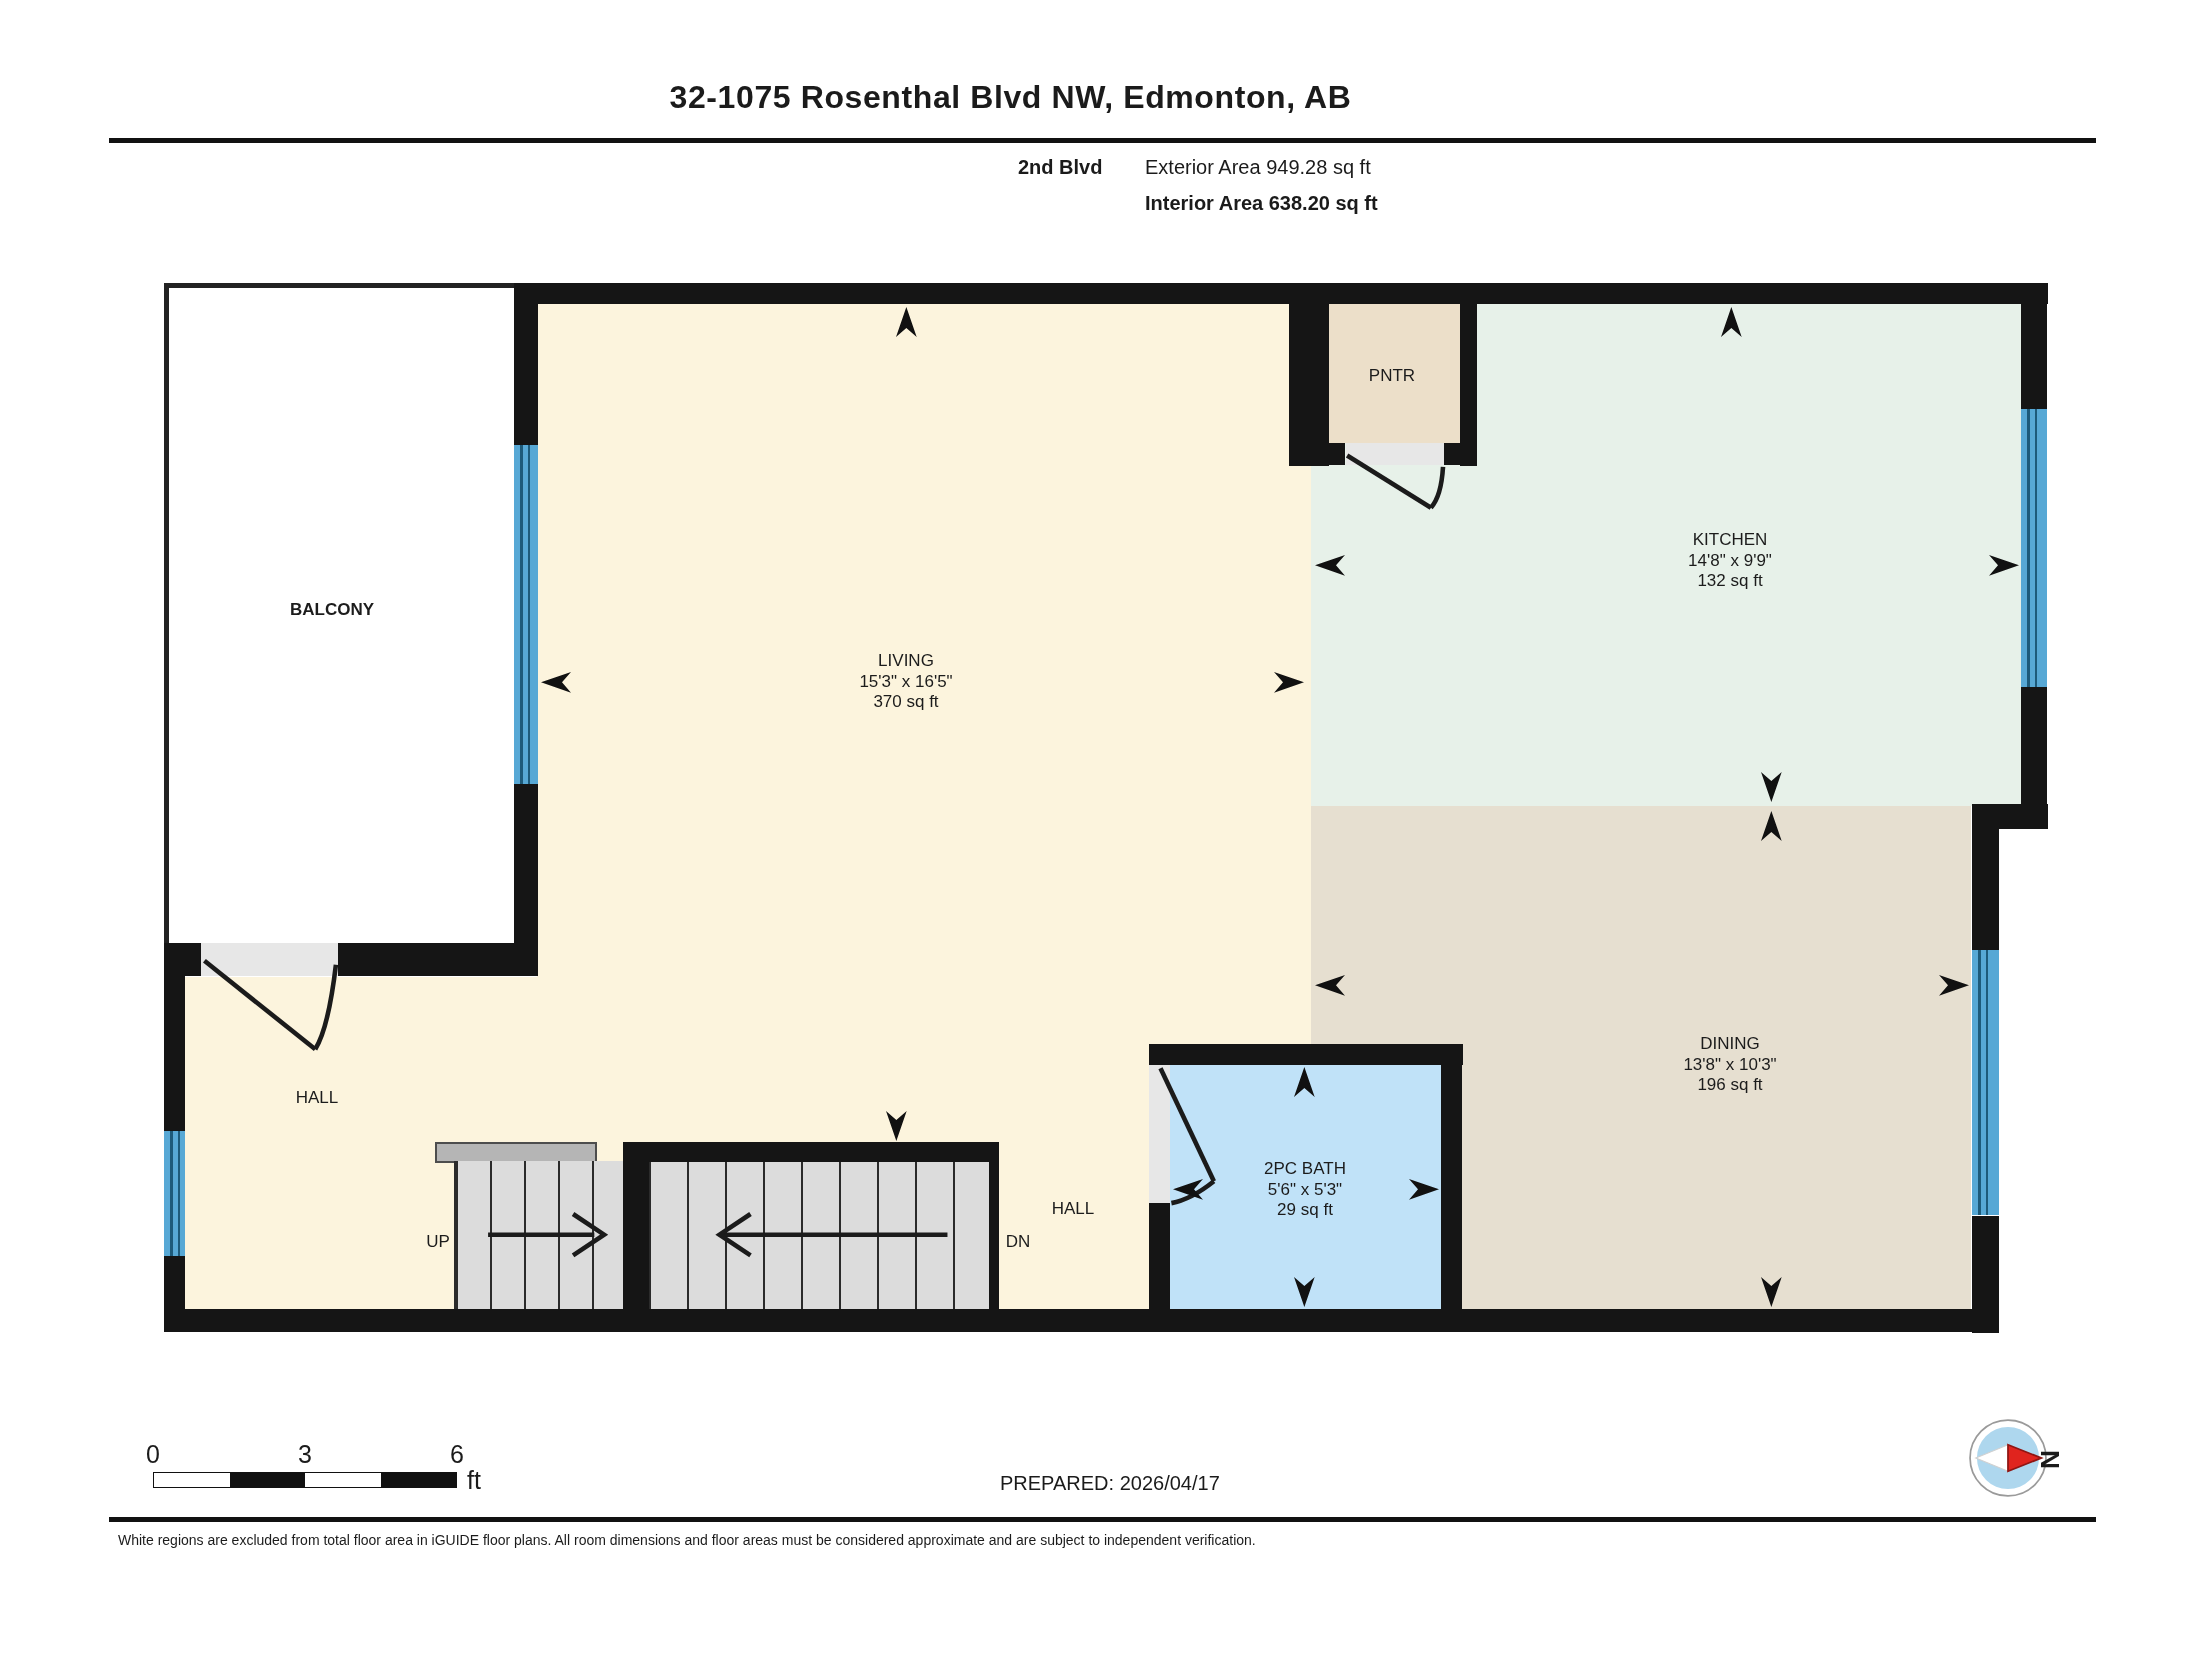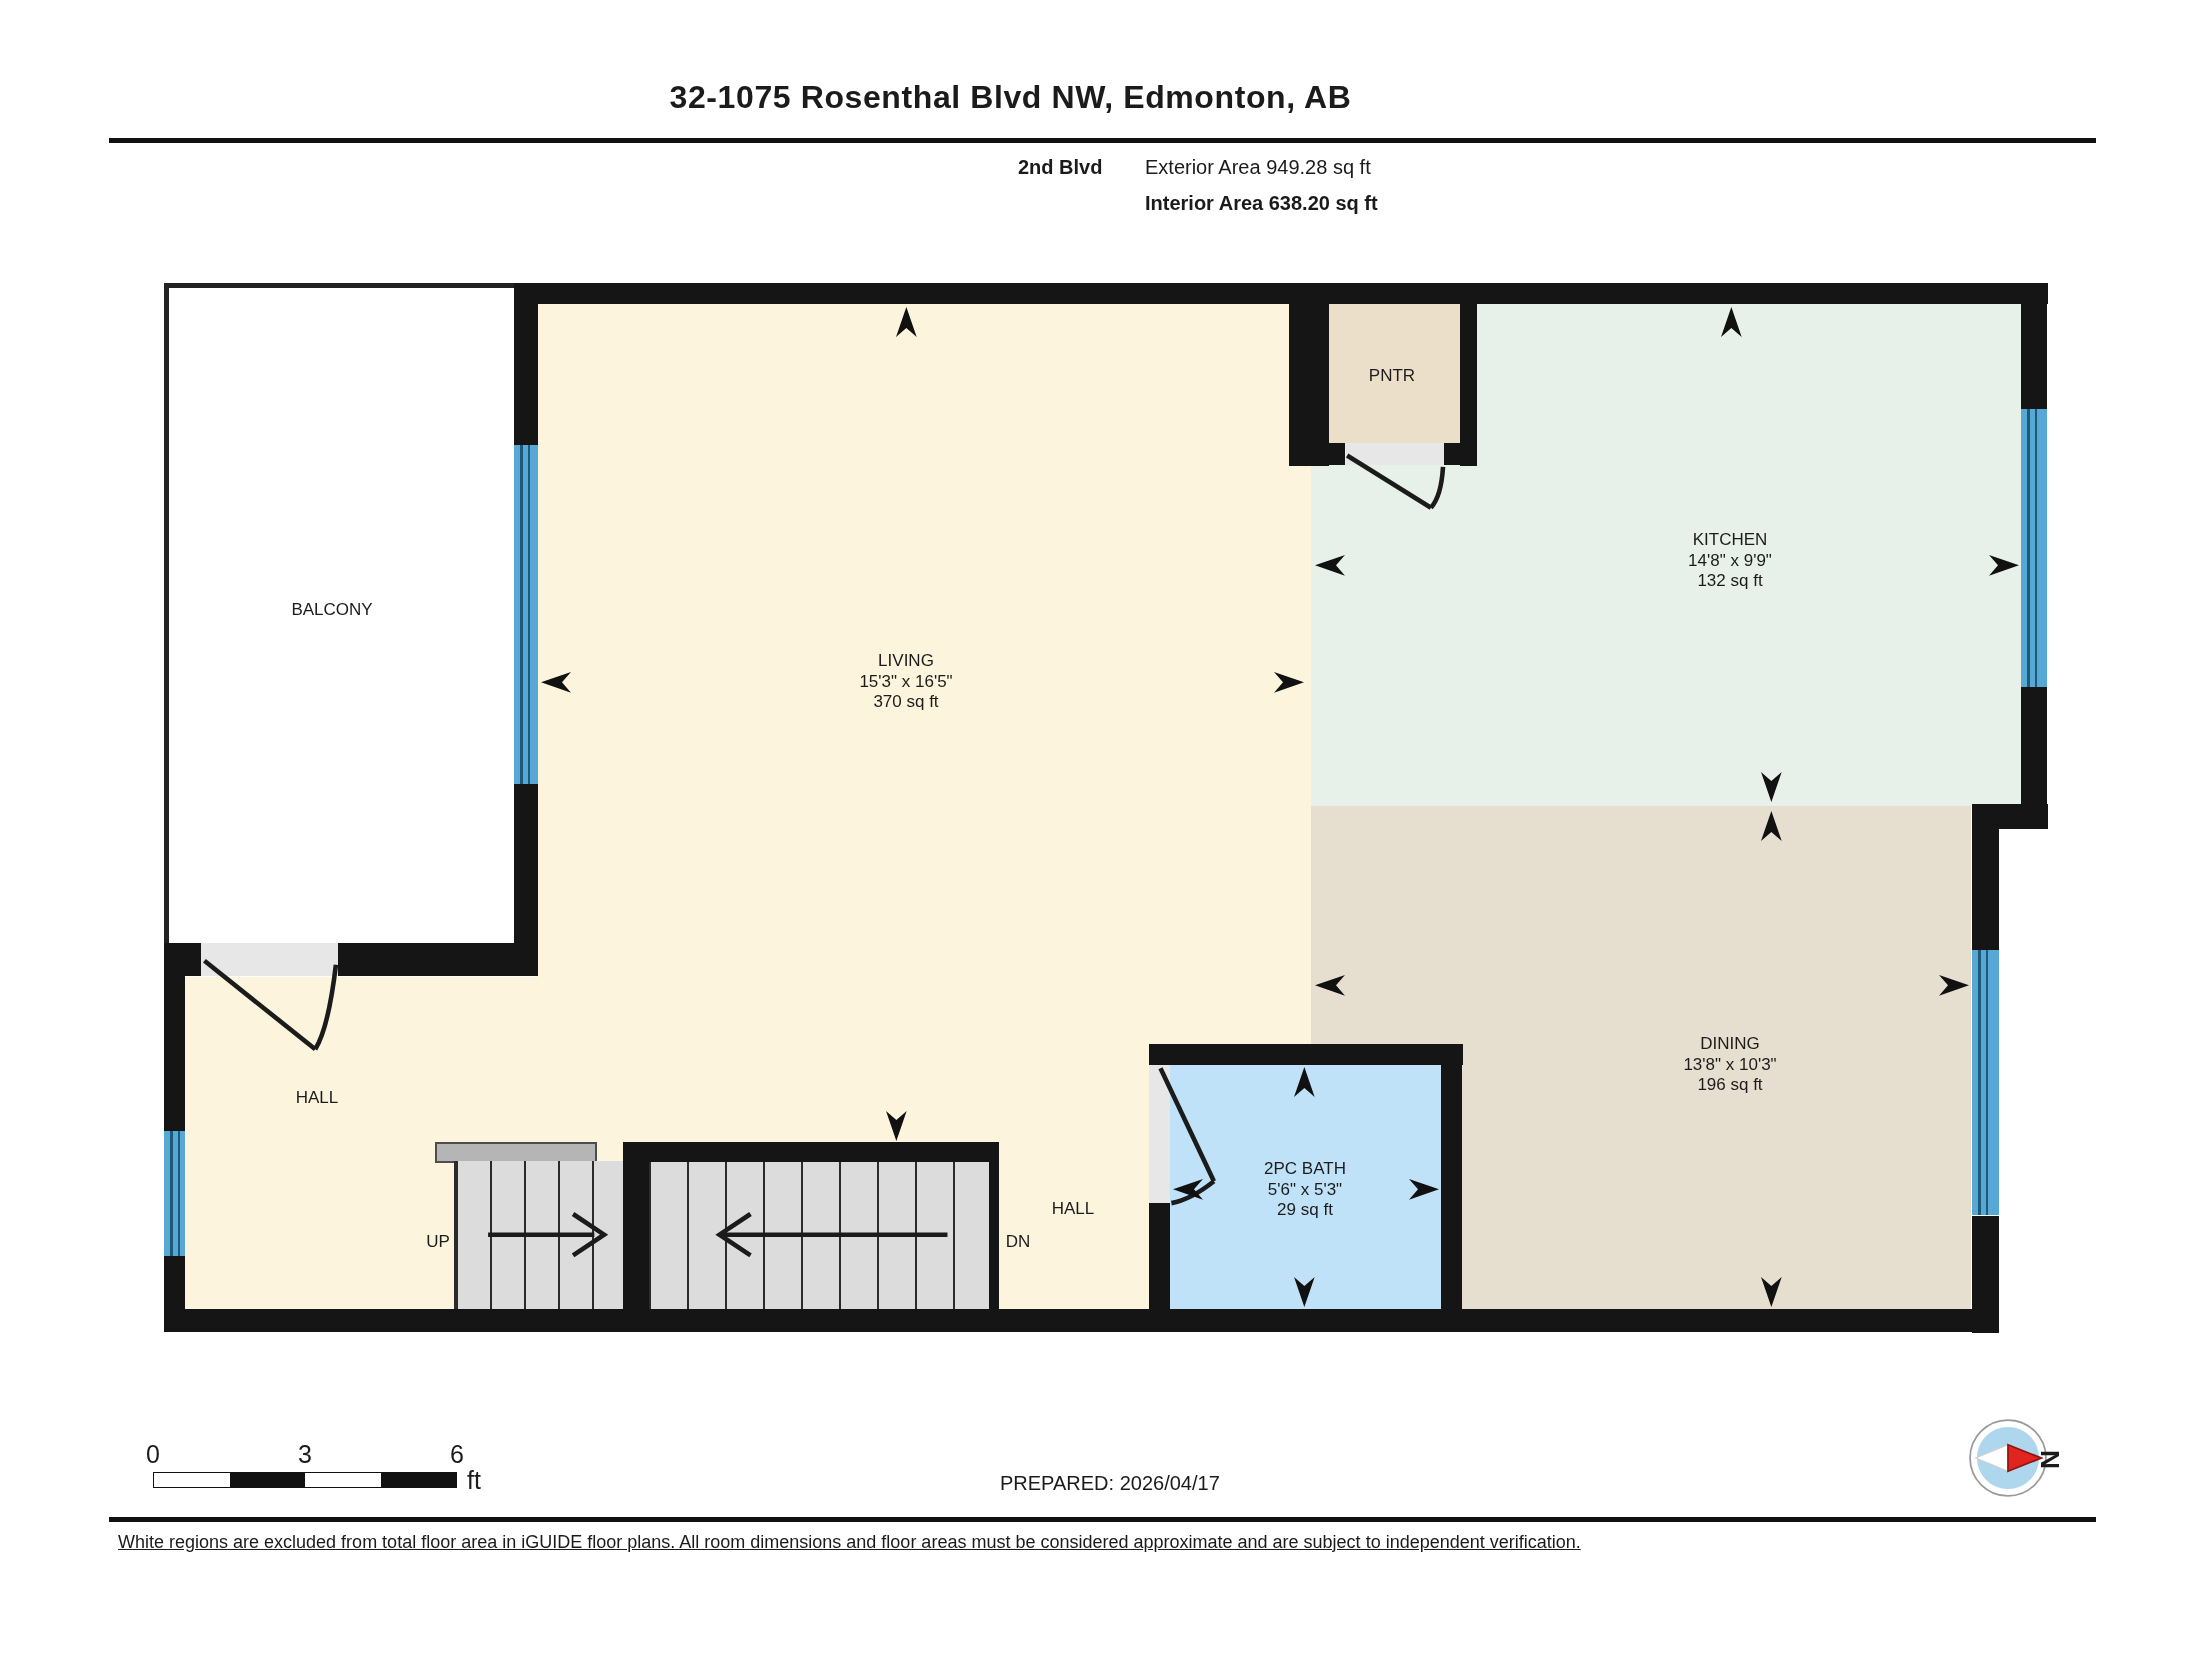--- a/index.html
+++ b/index.html
@@ -33,21 +33,21 @@
   .arr.down{width:20.7px;height:30px;clip-path:polygon(0 0,50% 100%,100% 0,50% 30%);}
   .arr.left{width:30px;height:20.7px;clip-path:polygon(100% 0,0 50%,100% 100%,70% 50%);}
   .arr.right{width:30px;height:20.7px;clip-path:polygon(0 0,100% 50%,0 100%,30% 50%);}
   .scalebar{position:absolute;left:153px;top:1472px;width:304px;height:16px;
             border:1.7px solid #111;box-sizing:border-box;display:flex;}
   .scalebar .seg{flex:1 1 0;}
   .seg.b{background:#111;} .seg.wht{background:#fff;}
   .tick{position:absolute;transform:translateX(-50%);font-size:25px;top:1440px;}
   .ftlabel{position:absolute;left:467px;top:1466px;font-size:25px;}
   .prepared{position:absolute;left:1000px;top:1472px;font-size:20px;}
-  .disclaimer{position:absolute;left:118px;top:1532px;font-size:18px;white-space:nowrap;text-decoration:underline;}
+  .disclaimer{position:absolute;left:118px;top:1532px;font-size:14px;white-space:nowrap;}
   .north{position:absolute;left:2040px;top:1444px;font-size:26.4px;font-weight:bold;
          transform:rotate(90deg);}
   svg.overlay{position:absolute;left:0;top:0;pointer-events:none;}
 </style>
 </head>
 <body>
 
 <div class="page">
 
   <div class="title">32-1075 Rosenthal Blvd NW, Edmonton, AB</div>
@@ -126,21 +126,21 @@
   <div class="arr down" style="left:1761px;top:772px;"></div>
   <div class="arr up" style="left:1761px;top:811px;"></div>
   <div class="arr left" style="left:1315px;top:975px;"></div>
   <div class="arr right" style="left:1939px;top:975px;"></div>
   <div class="arr down" style="left:1761px;top:1277px;"></div>
   <div class="arr up" style="left:1294px;top:1067px;"></div>
   <div class="arr down" style="left:1294px;top:1277px;"></div>
   <div class="arr left" style="left:1173px;top:1179px;"></div>
   <div class="arr right" style="left:1409px;top:1179px;"></div>
 
-  <div class="room-label" style="left:332px;top:610px;">BALCONY</div>
+  <div class="room-label" style="left:332px;top:610px;font-weight:bold;">BALCONY</div>
 
   <div class="room-label" style="left:906px;top:682px;">
     <div>LIVING</div>
     <div>15'3" x 16'5"</div>
     <div>370 sq ft</div>
   </div>
 
   <div class="room-label" style="left:1730px;top:561px;">
     <div>KITCHEN</div>
     <div>14'8" x 9'9"</div>

